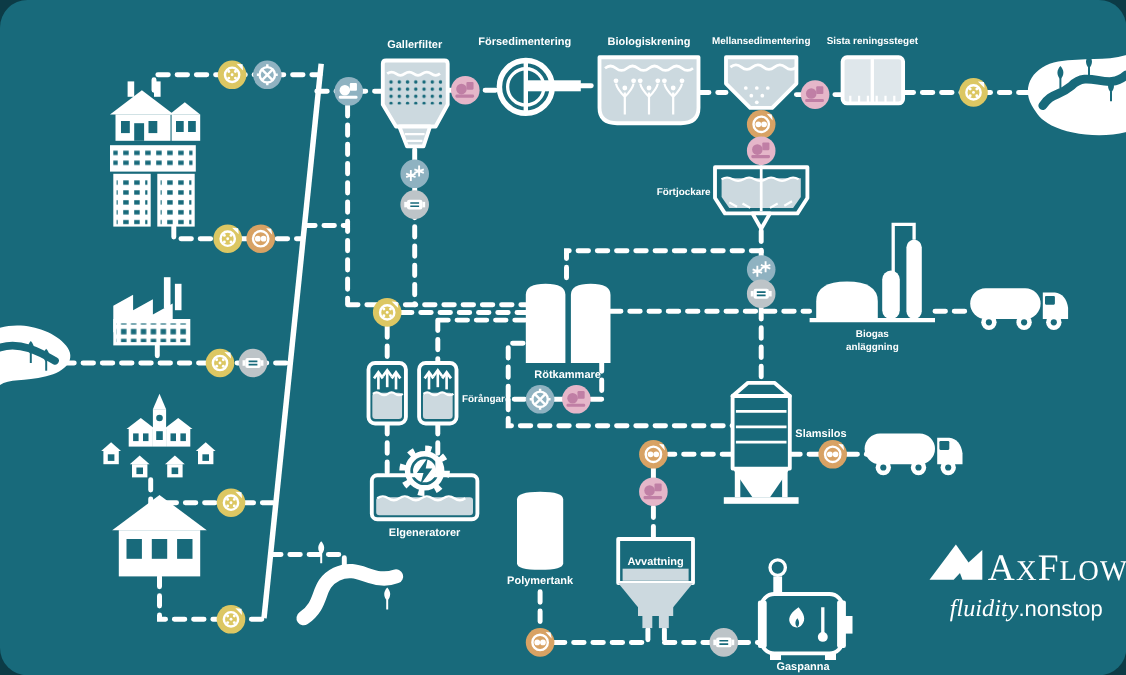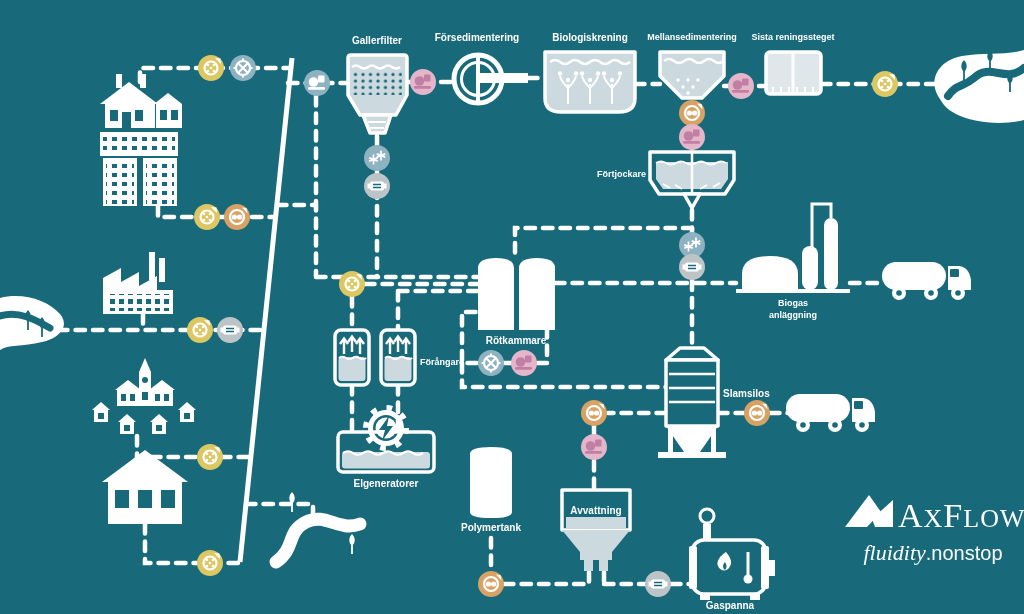--- a/index.html
+++ b/index.html
@@ -1,17 +1,17 @@
 <!DOCTYPE html>
 <html style="--bg: #186a7b; --tank: #ccd9df; --icon-yellow: #dcc763; --icon-blue: #8fb2c1; --icon-pink: #e5b6c9; --icon-pink-glyph: #c07fa5; --icon-orange: #d8a264; --icon-gray: #bdc4c8;"><head>
 <meta charset="utf-8">
 <style>
   html,body{margin:0;padding:0;background:#0c3b46;}
   .stage{position:relative;width:1024px;height:614px;background:var(--bg,#186a7b);overflow:hidden;
-         font-family:"Liberation Sans",sans-serif;}
+         font-family:"Liberation Sans",sans-serif;border-radius:25px;}
   svg{display:block}
   .lbl{fill:#fff;font-family:"Liberation Sans",sans-serif;font-size:10px;font-weight:bold;}
   .lbl-sm{font-size:9px;}
   .flow{fill:none;stroke:#fff;stroke-width:4.5;stroke-dasharray:9.5 8;stroke-linecap:round;}
   .solidline{fill:none;stroke:#fff;}
   .f-bg{fill:var(--bg,#186a7b);} .s-bg{stroke:var(--bg,#186a7b);}
   .f-tank{fill:var(--tank,#ccd9df);}
   .f-yellow{fill:var(--icon-yellow,#dcc763);}
   .f-blue{fill:var(--icon-blue,#8fb2c1);}
   .f-pink{fill:var(--icon-pink,#e5b6c9);}

